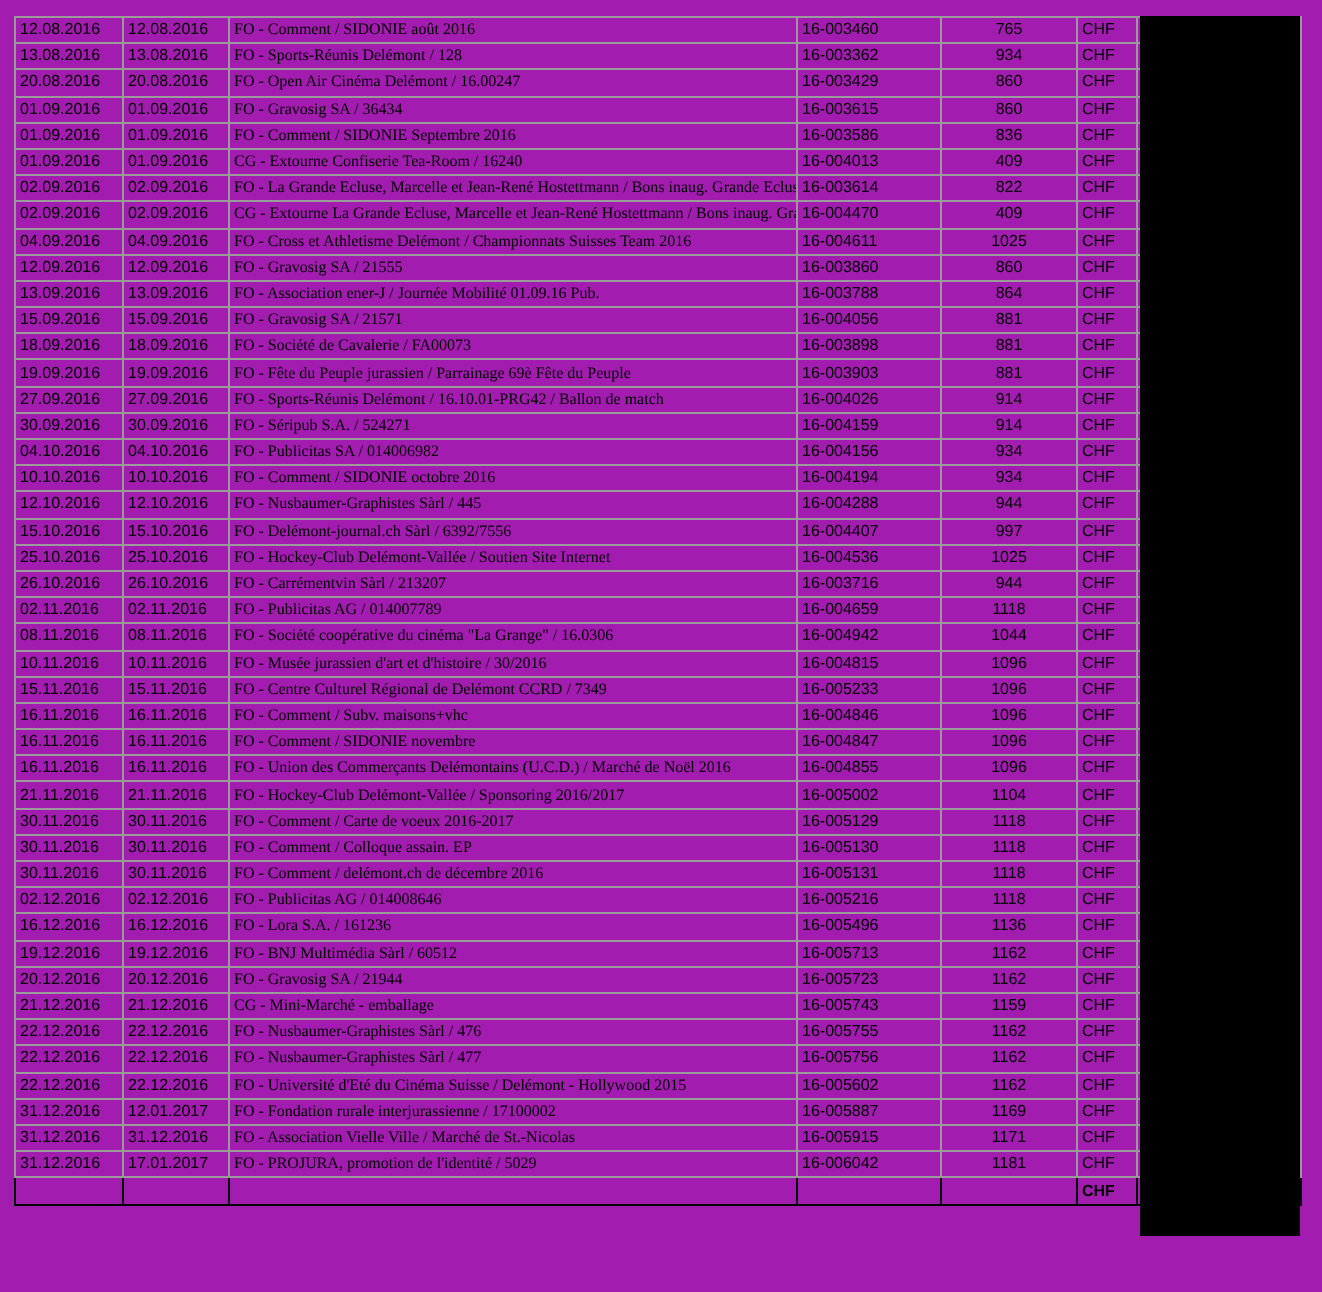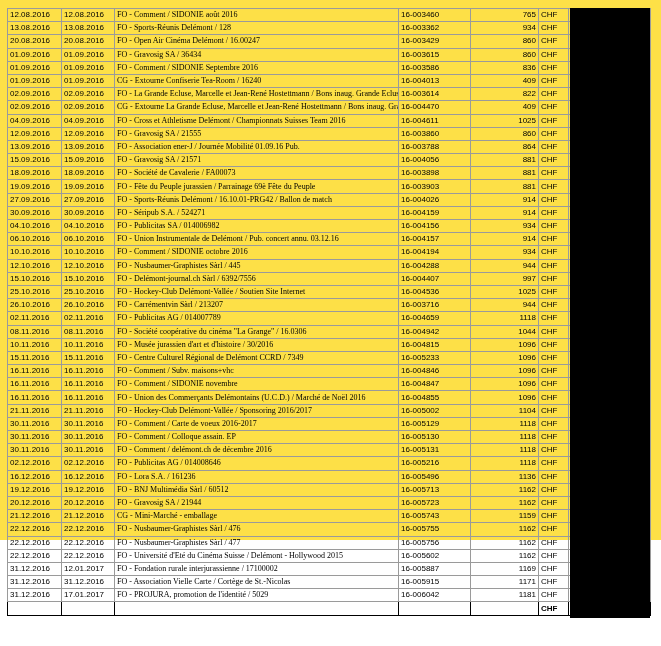--- a/index.html
+++ b/index.html
@@ -3,42 +3,42 @@
 <meta charset="utf-8">
 <style>
   html, body { margin: 0; padding: 0; }
   body {
     width: 661px; height: 646px;
     background: #ffffff;
     font-family: "Liberation Sans", sans-serif;
     position: relative;
     overflow: hidden;
   }
-  .sheet { position: absolute; left: 0; top: 0; width: 661px; height: 540px; background: #fde047; }
+  .sheet { position: absolute; left: 0; top: 0; width: 661px; height: 646px; background: #a21caf; }
   table.journal {
     position: absolute; left: 7px; top: 8px;
     border-collapse: collapse; table-layout: fixed;
     width: 643px;
   }
   table.journal td {
     border: 1px solid #9a9a9a;
     font-size: 8px;
     line-height: 10px;
     color: #000;
     height: 12.2px;
     padding: 0 2px;
     overflow: hidden;
     white-space: nowrap;
     vertical-align: middle;
   }
   td.c-date1 { width: 54px; }
   td.c-date2 { width: 53px; }
   td.c-desc  { width: 284px; font-family: Liberation Serif, serif; }
   td.c-ref   { width: 72px; }
-  td.c-amt   { width: 68px; text-align: right; }
+  td.c-amt   { width: 68px; text-align: center; }
   td.c-cur   { width: 30px; }
   td.c-r1    { width: 40px; text-align: left; }
   td.c-r2    { width: 42px; text-align: right; }
   tfoot tr.total td {
     border: 1px solid #000;
     font-weight: bold;
     height: 13px;
   }
   .redaction {
     position: absolute;
@@ -228,30 +228,20 @@
           <td class="c-date1">04.10.2016</td>
           <td class="c-date2">04.10.2016</td>
           <td class="c-desc">FO - Publicitas SA / 014006982</td>
           <td class="c-ref">16-004156</td>
           <td class="c-amt">934</td>
           <td class="c-cur">CHF</td>
           <td class="c-r1"></td>
           <td class="c-r2"></td>
         </tr>
         <tr>
-          <td class="c-date1">06.10.2016</td>
-          <td class="c-date2">06.10.2016</td>
-          <td class="c-desc">FO - Union Instrumentale de Delémont / Pub. concert annu. 03.12.16</td>
-          <td class="c-ref">16-004157</td>
-          <td class="c-amt">914</td>
-          <td class="c-cur">CHF</td>
-          <td class="c-r1"></td>
-          <td class="c-r2"></td>
-        </tr>
-        <tr>
           <td class="c-date1">10.10.2016</td>
           <td class="c-date2">10.10.2016</td>
           <td class="c-desc">FO - Comment / SIDONIE octobre 2016</td>
           <td class="c-ref">16-004194</td>
           <td class="c-amt">934</td>
           <td class="c-cur">CHF</td>
           <td class="c-r1"></td>
           <td class="c-r2"></td>
         </tr>
         <tr>
@@ -490,21 +480,21 @@
           <td class="c-desc">FO - Fondation rurale interjurassienne / 17100002</td>
           <td class="c-ref">16-005887</td>
           <td class="c-amt">1169</td>
           <td class="c-cur">CHF</td>
           <td class="c-r1"></td>
           <td class="c-r2"></td>
         </tr>
         <tr>
           <td class="c-date1">31.12.2016</td>
           <td class="c-date2">31.12.2016</td>
-          <td class="c-desc">FO - Association Vielle Carte / Cortège de St.-Nicolas</td>
+          <td class="c-desc">FO - Association Vielle Ville / Marché de St.-Nicolas</td>
           <td class="c-ref">16-005915</td>
           <td class="c-amt">1171</td>
           <td class="c-cur">CHF</td>
           <td class="c-r1"></td>
           <td class="c-r2"></td>
         </tr>
         <tr>
           <td class="c-date1">31.12.2016</td>
           <td class="c-date2">17.01.2017</td>
           <td class="c-desc">FO - PROJURA, promotion de l'identité / 5029</td>

